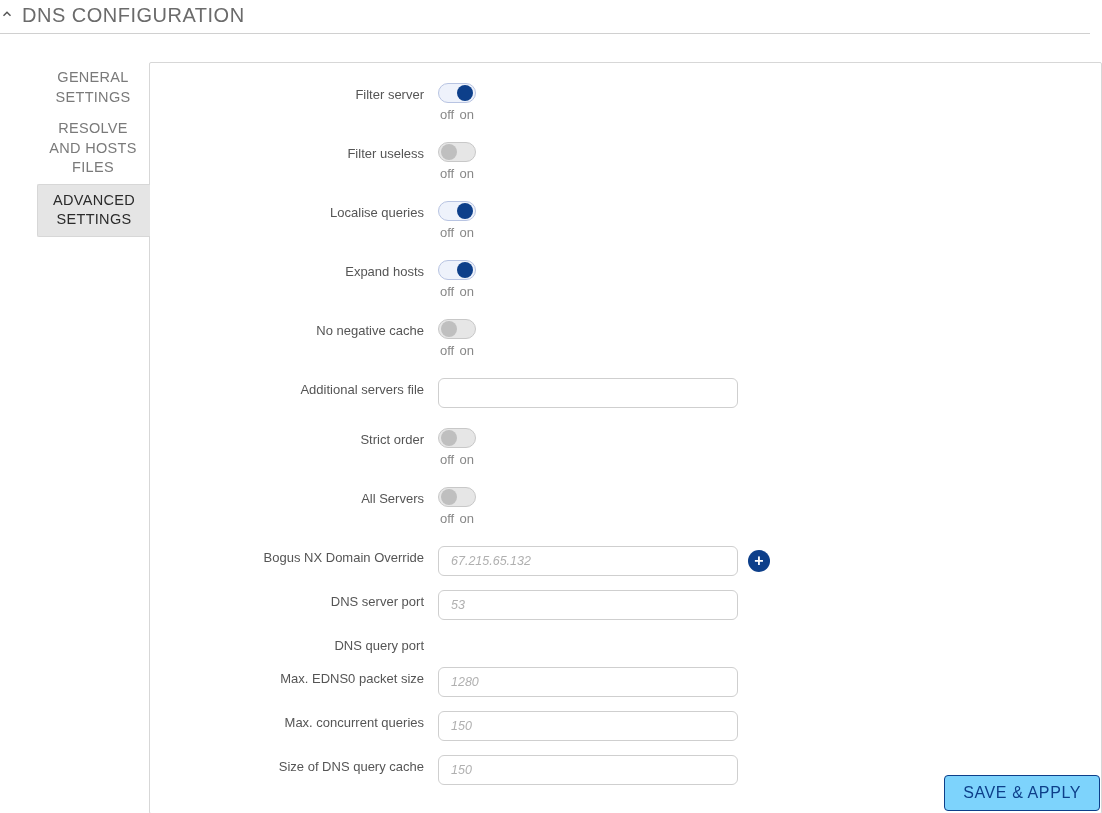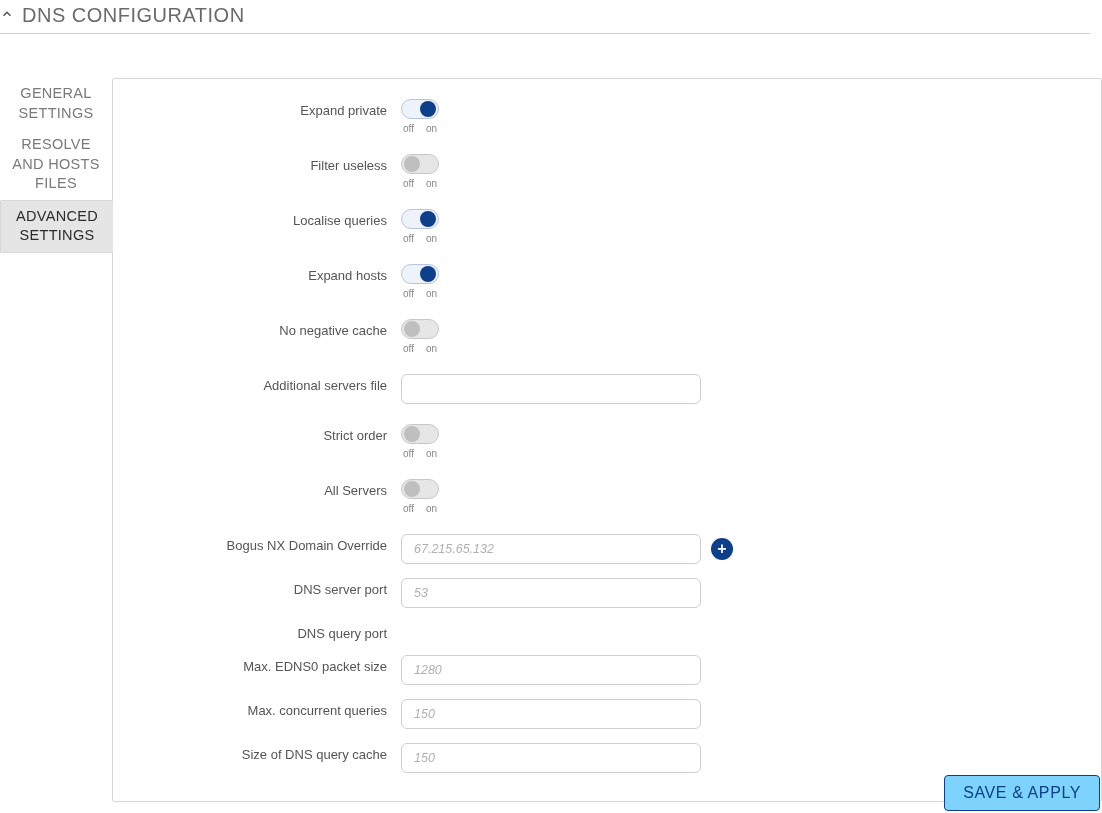--- a/index.html
+++ b/index.html
@@ -27,21 +27,22 @@
   .section-header .title {
     font-family: "Arial Narrow", Arial, sans-serif;
     font-stretch: condensed;
     font-size: 20px;
     letter-spacing: 0.5px;
     color: #6b6b6b;
     font-weight: 400;
   }
   .layout {
     display: flex;
-    margin-top: 44px;
+    margin-top: 28px;
+    padding-left: 37px;
   }
   .tabs {
     width: 112px;
     flex: 0 0 112px;
   }
   .tab {
     text-align: center;
     font-family: "Arial Narrow", Arial, sans-serif;
     font-stretch: condensed;
     font-size: 14.5px;
@@ -113,21 +114,21 @@
   .toggle.off .knob { left: 2px; }
   .toggle.on {
     background: #eef2fb;
     border-color: #b8c4e2;
   }
   .toggle.on .knob {
     left: 18px;
     background: #0d3f8a;
   }
   .toggle-legend {
-    font-size: 10px;
+    font-size: 13px;
     color: #888;
     margin-top: 4px;
     width: 38px;
     display: flex;
     justify-content: space-between;
     padding: 0 2px;
   }
   
   .text-input {
     width: 300px;
@@ -187,21 +188,21 @@
 <div class="layout">
   <div class="tabs">
     <div class="tab">GENERAL SETTINGS</div>
     <div class="tab">RESOLVE AND HOSTS FILES</div>
     <div class="tab active">ADVANCED SETTINGS</div>
   </div>
 
   <div class="panel">
 
     <div class="field">
-      <div class="field-label">Expand private</div>
+      <div class="field-label">Filter server</div>
       <div class="field-control">
         <div class="toggle-wrap">
           <div class="toggle on">
               <div class="knob"></div>
             </div>
           <div class="toggle-legend">
               <span>off</span>
               <span>on</span>
             </div>
         </div>

